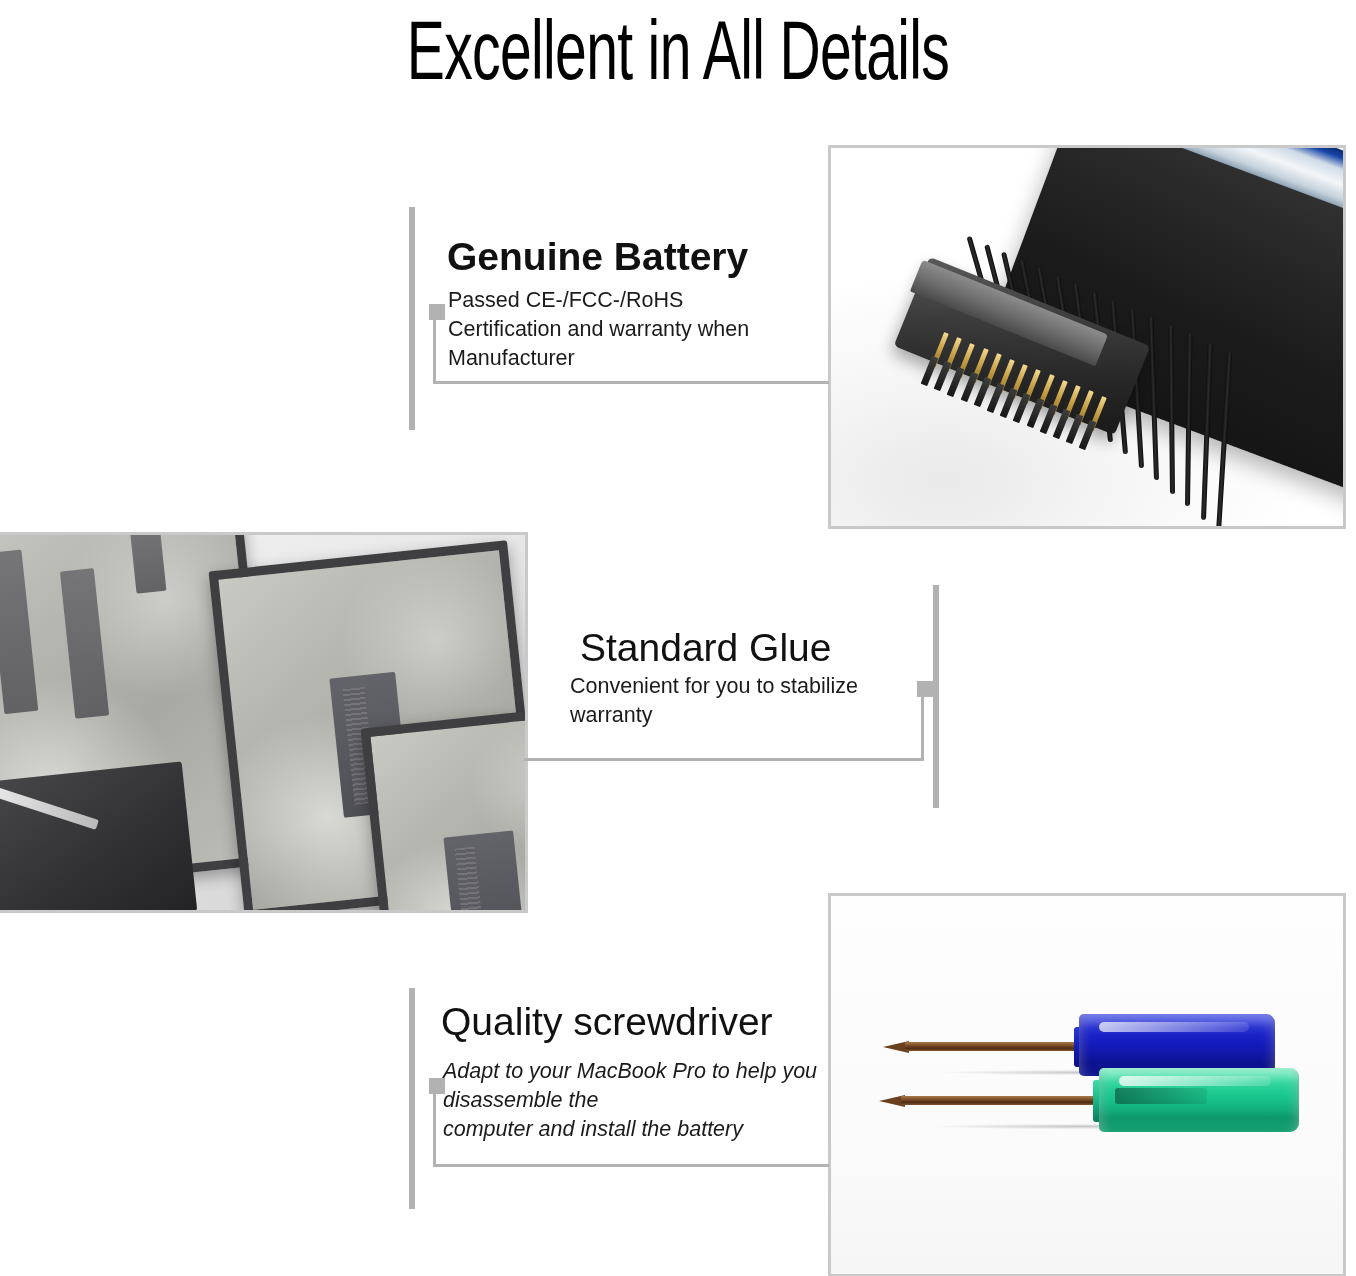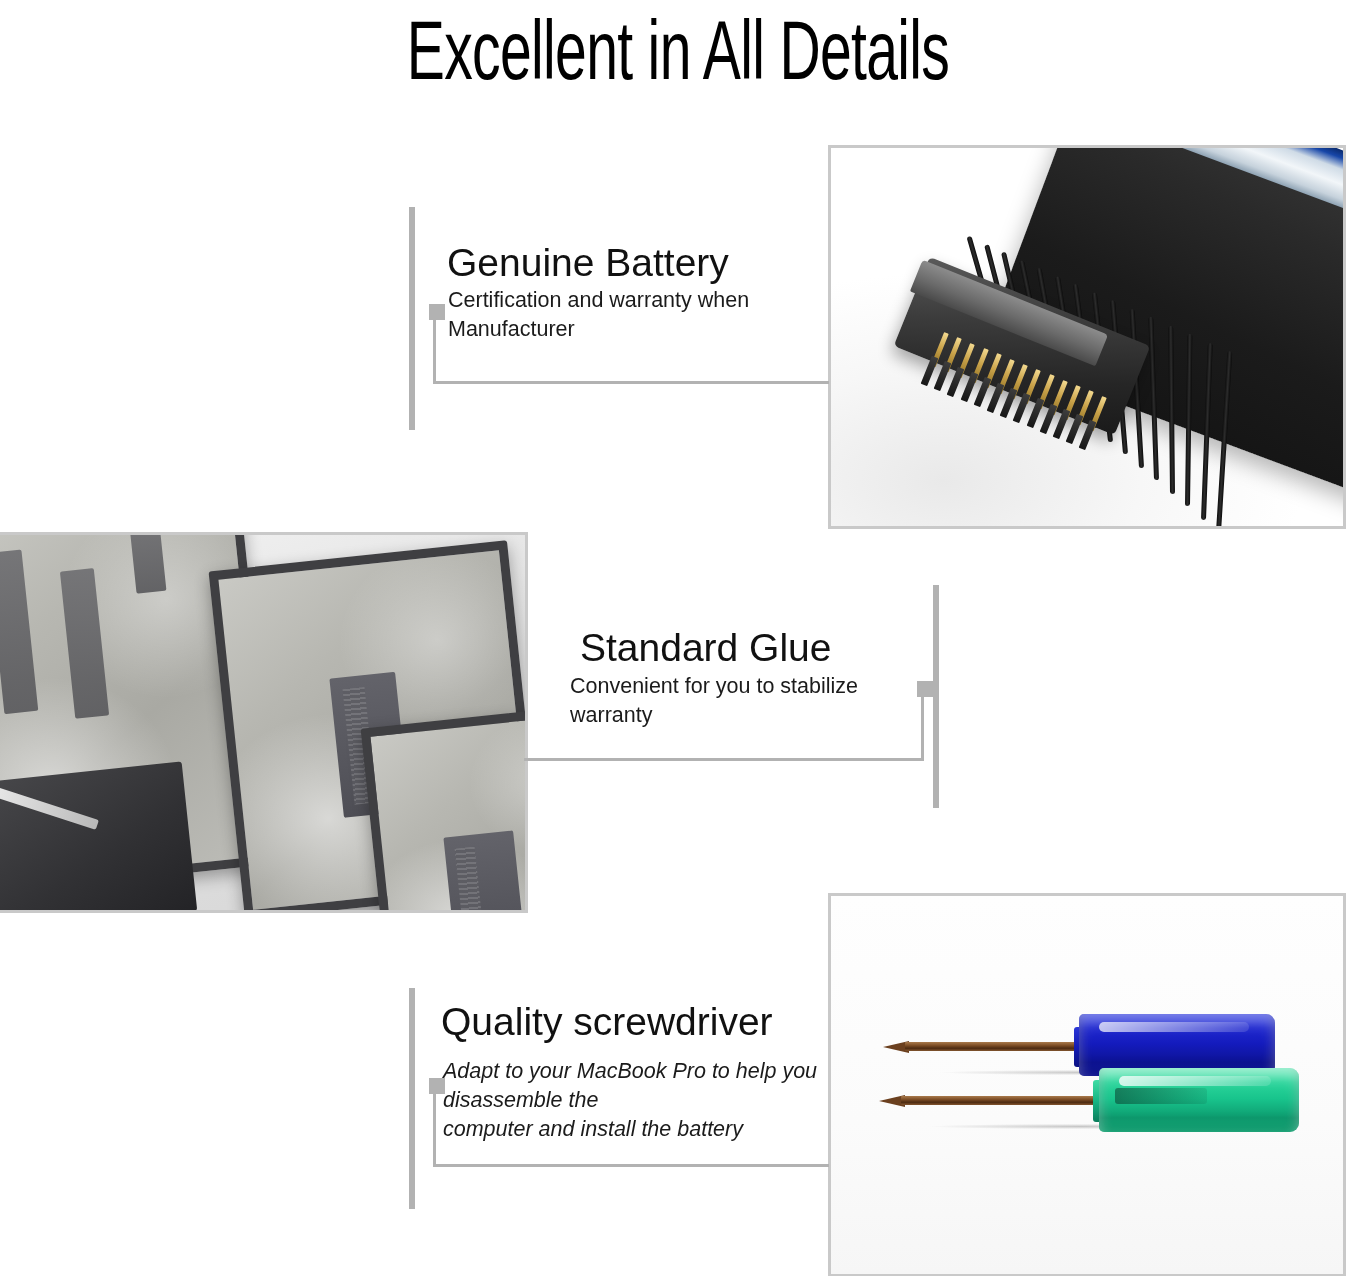--- a/index.html
+++ b/index.html
@@ -371,22 +371,23 @@
                   background:linear-gradient(90deg,rgba(10,60,45,.55),rgba(10,60,45,.12));
                   border-radius:3px;"></div>
     </div>
   </div>
 
   <div class="v-bar" style="left:409px; top:207px; height:223px;"></div>
   <div class="marker" style="left:429px; top:304px;"></div>
   <div class="lead-v" style="left:433px; top:320px; height:64px;"></div>
   <div class="lead-h" style="left:433px; top:381px; width:396px;"></div>
 
-  <div class="callout-title" style="left:447px; top:240px;">Genuine Battery</div>
+  <div class="callout-title" style="left:447px; top:234px;font-weight:bold;">Genuine Battery</div>
   <div class="callout-body" style="left:448px; top:286px; width:330px;">
+    <div>Passed CE-/FCC-/RoHS</div>
     <div>Certification and warranty when</div>
     <div>Manufacturer</div>
   </div>
 
   <div class="v-bar" style="left:933px; top:585px; height:223px;"></div>
   <div class="marker" style="left:917px; top:681px;"></div>
   <div class="lead-v" style="left:921px; top:697px; height:64px;"></div>
   <div class="lead-h" style="left:524px; top:758px; width:400px;"></div>
 
   <div class="callout-title align-right" style="left:580px; top:625px; width:320px;">Standard Glue</div>

